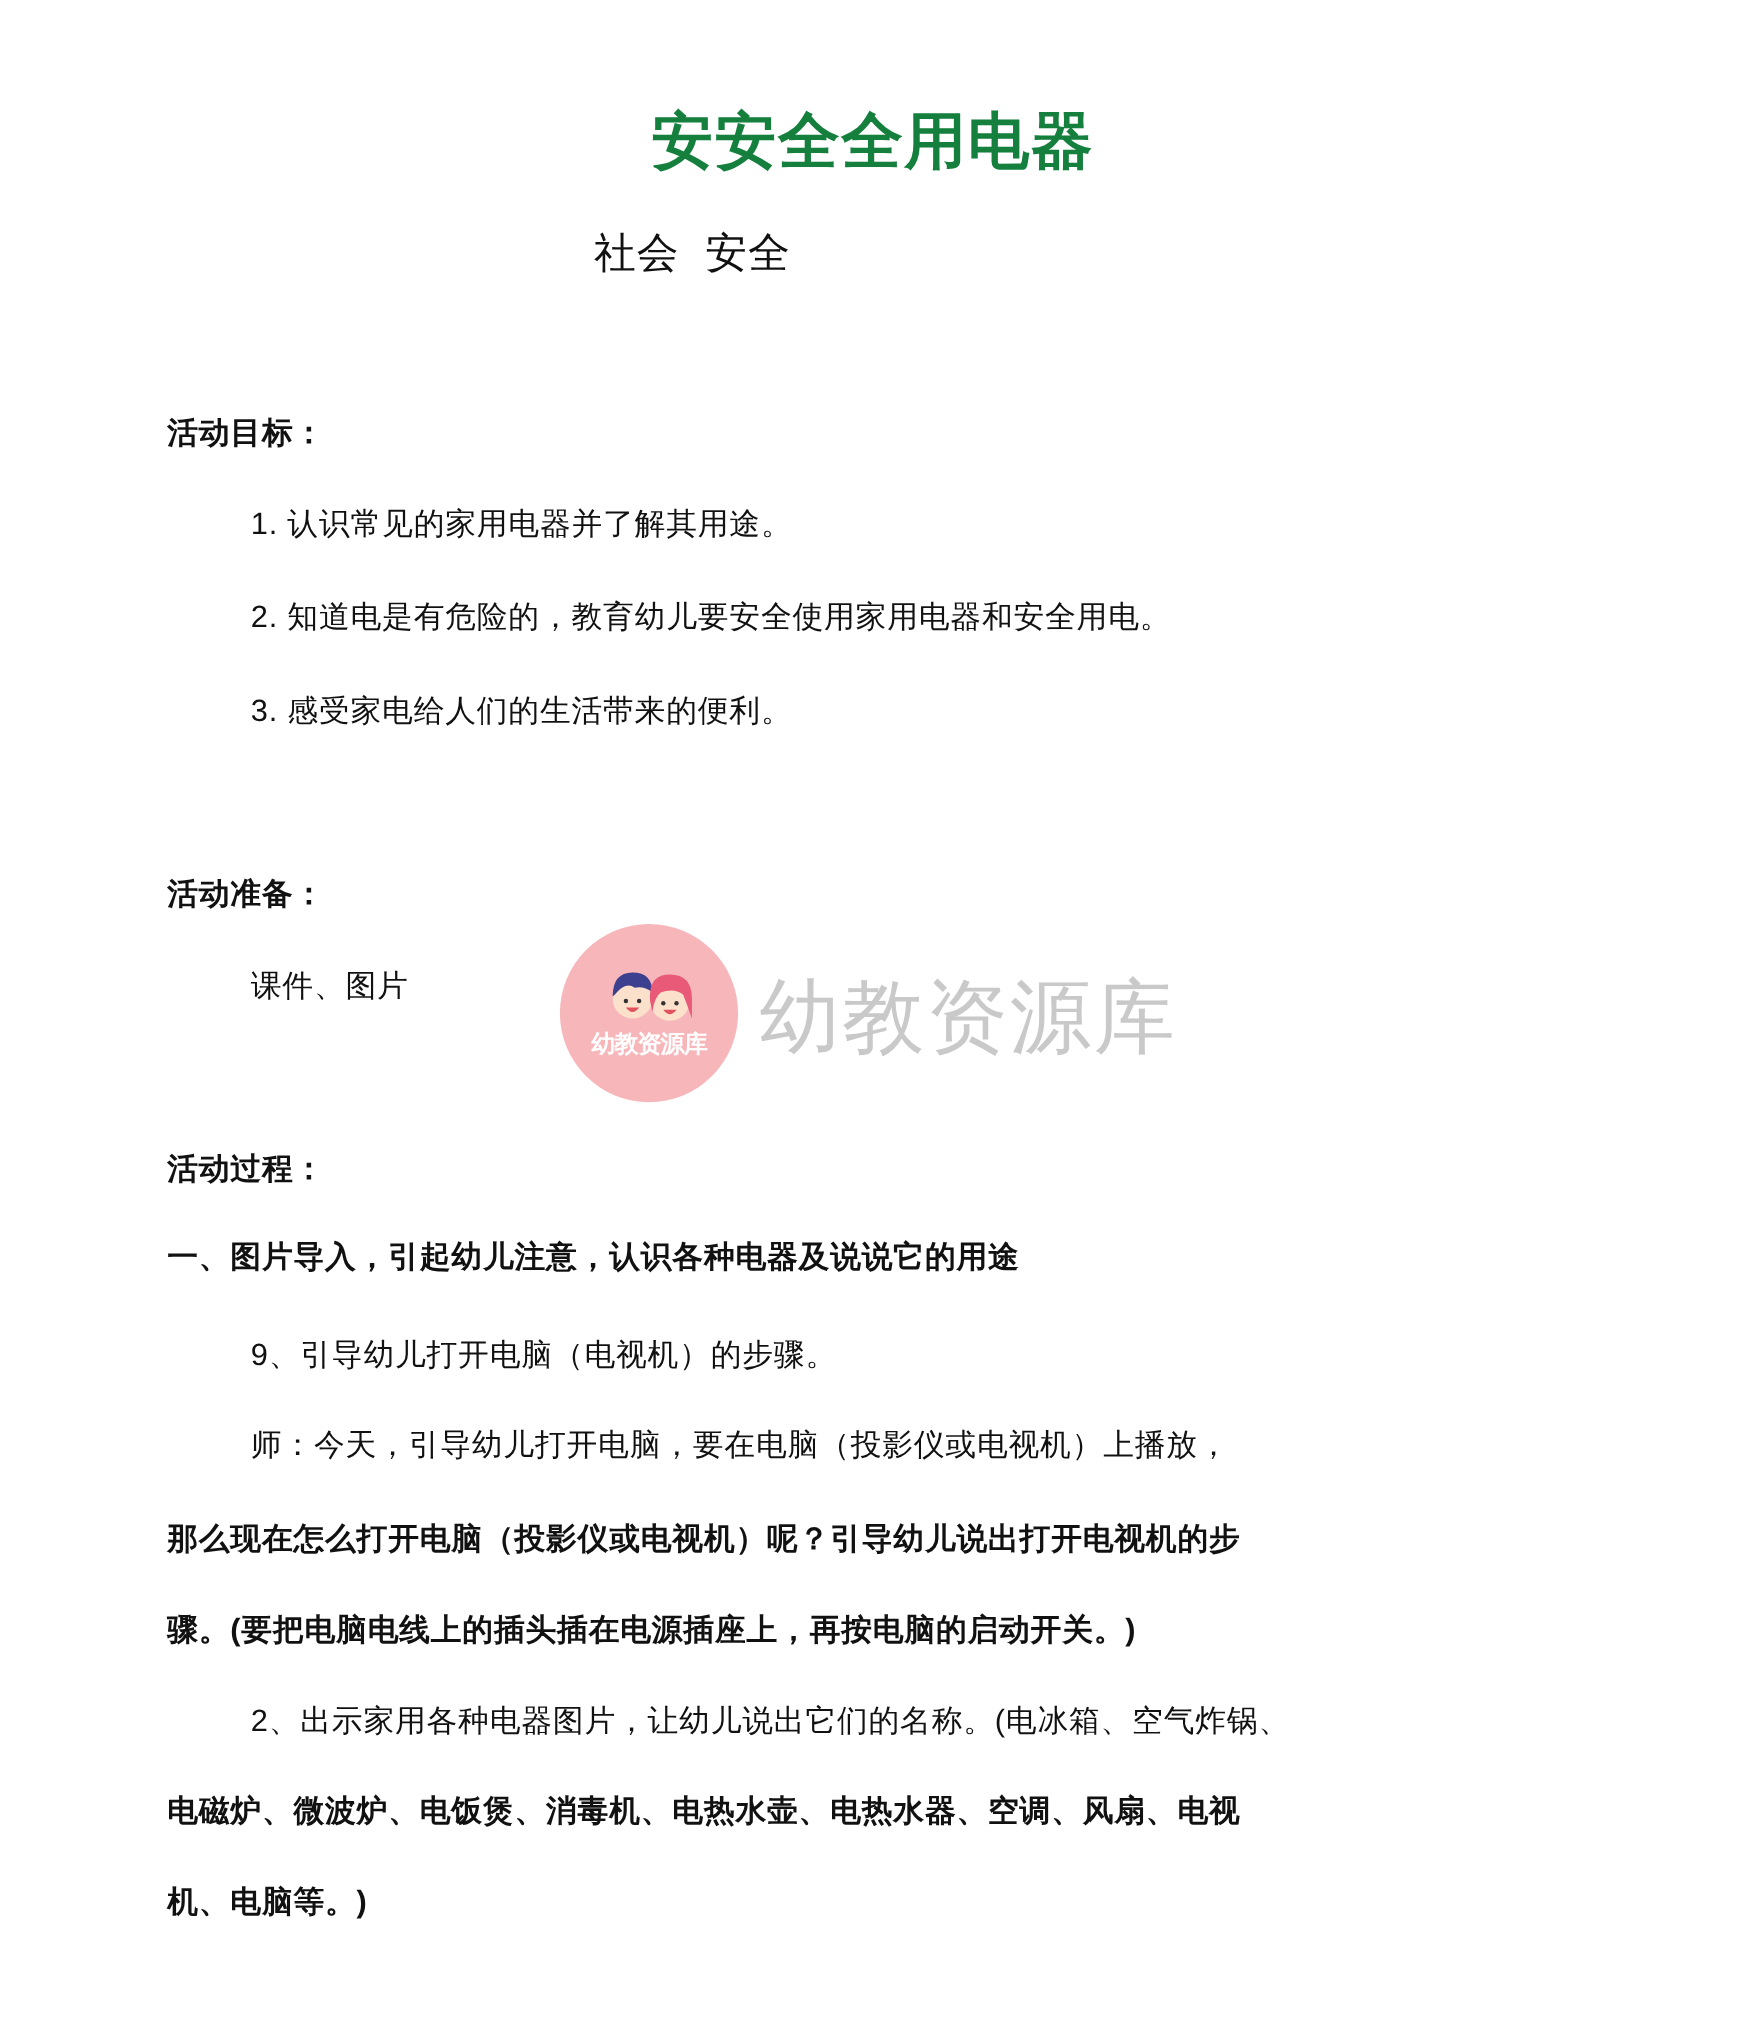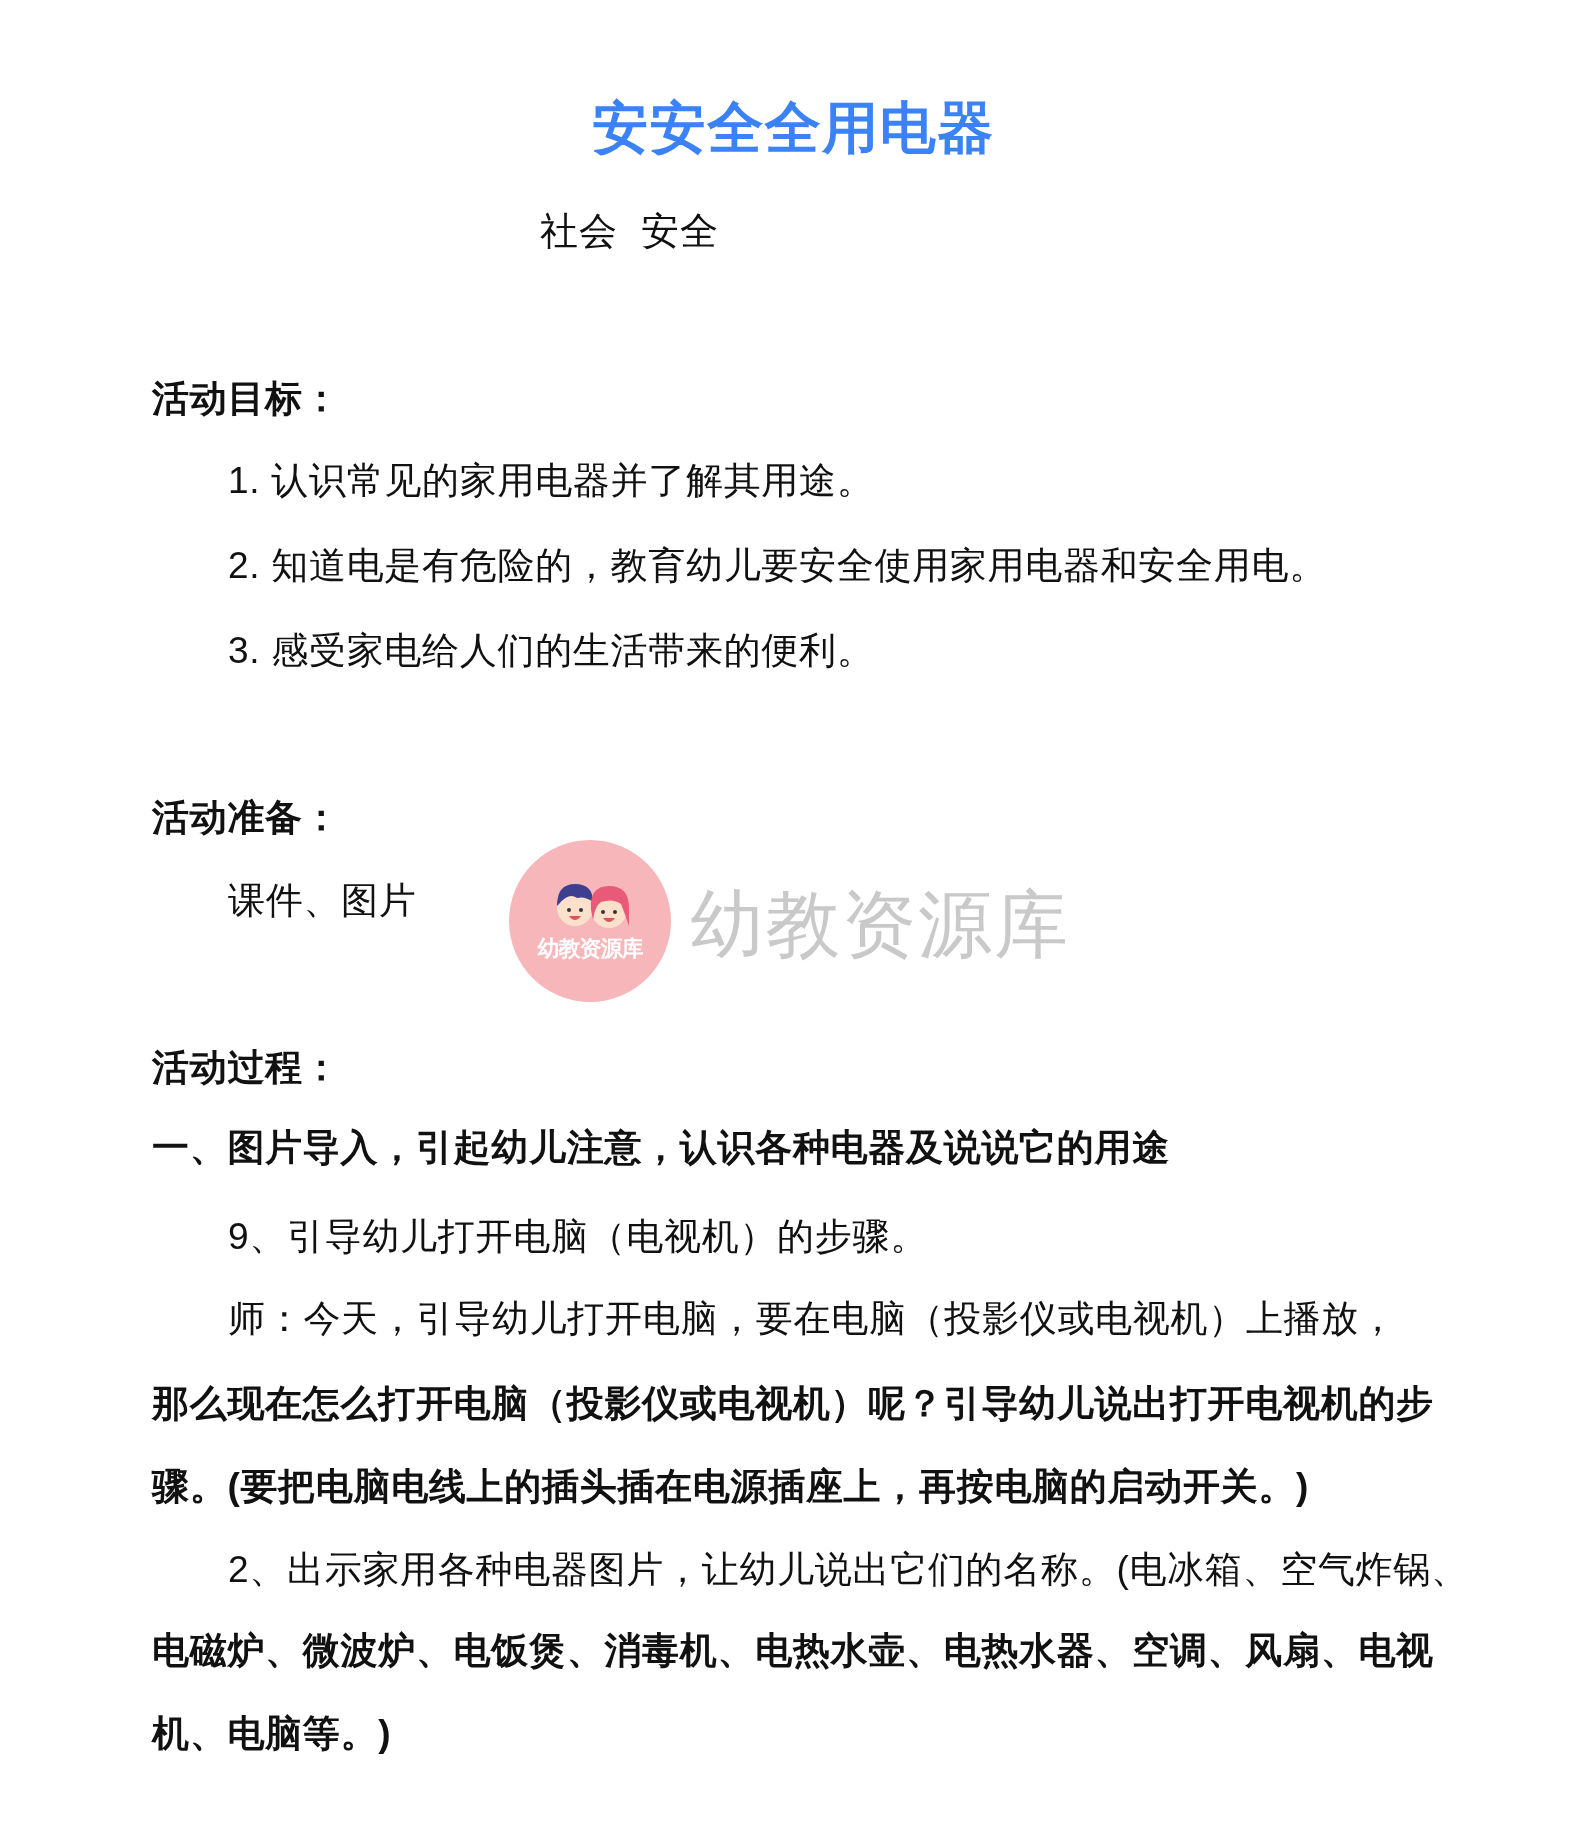--- a/index.html
+++ b/index.html
@@ -2,25 +2,25 @@
 <html><head>
 <meta charset="utf-8">
 <style>
   html, body { margin: 0; padding: 0; }
   body {
     width: 1587px; height: 1847px; background: #ffffff; position: relative; overflow: hidden;
     font-family: "Liberation Sans", "DejaVu Sans", sans-serif; color: #111111;
   }
   .line {
     position: absolute; white-space: nowrap; line-height: 1;
-    font-size: 37px; letter-spacing: 0.7px;
+    font-size: 28px; letter-spacing: 0.7px;
   }
   .title {
     position: absolute; left: 0; width: 1587px; text-align: center;
-    top: 100px; font-size: 56px; font-weight: bold; line-height: 1; letter-spacing: 1.5px; color: #3b82f6;
+    top: 100px; font-size: 56px; font-weight: bold; line-height: 1; letter-spacing: 1.5px; color: #15803d;
   }
   .subtitle {
     position: absolute; left: 0; width: 1259px; text-align: center;
     top: 212px; font-size: 38px; line-height: 1; letter-spacing: 1px; white-space: pre;
   }
   .h { font-weight: bold; left: 152px; }
   .ind { left: 228px; }
   .flush { left: 152px; font-weight: bold; }
   .logo {
     position: absolute; left: 509px; top: 840px; width: 162px; height: 162px; border-radius: 50%;

